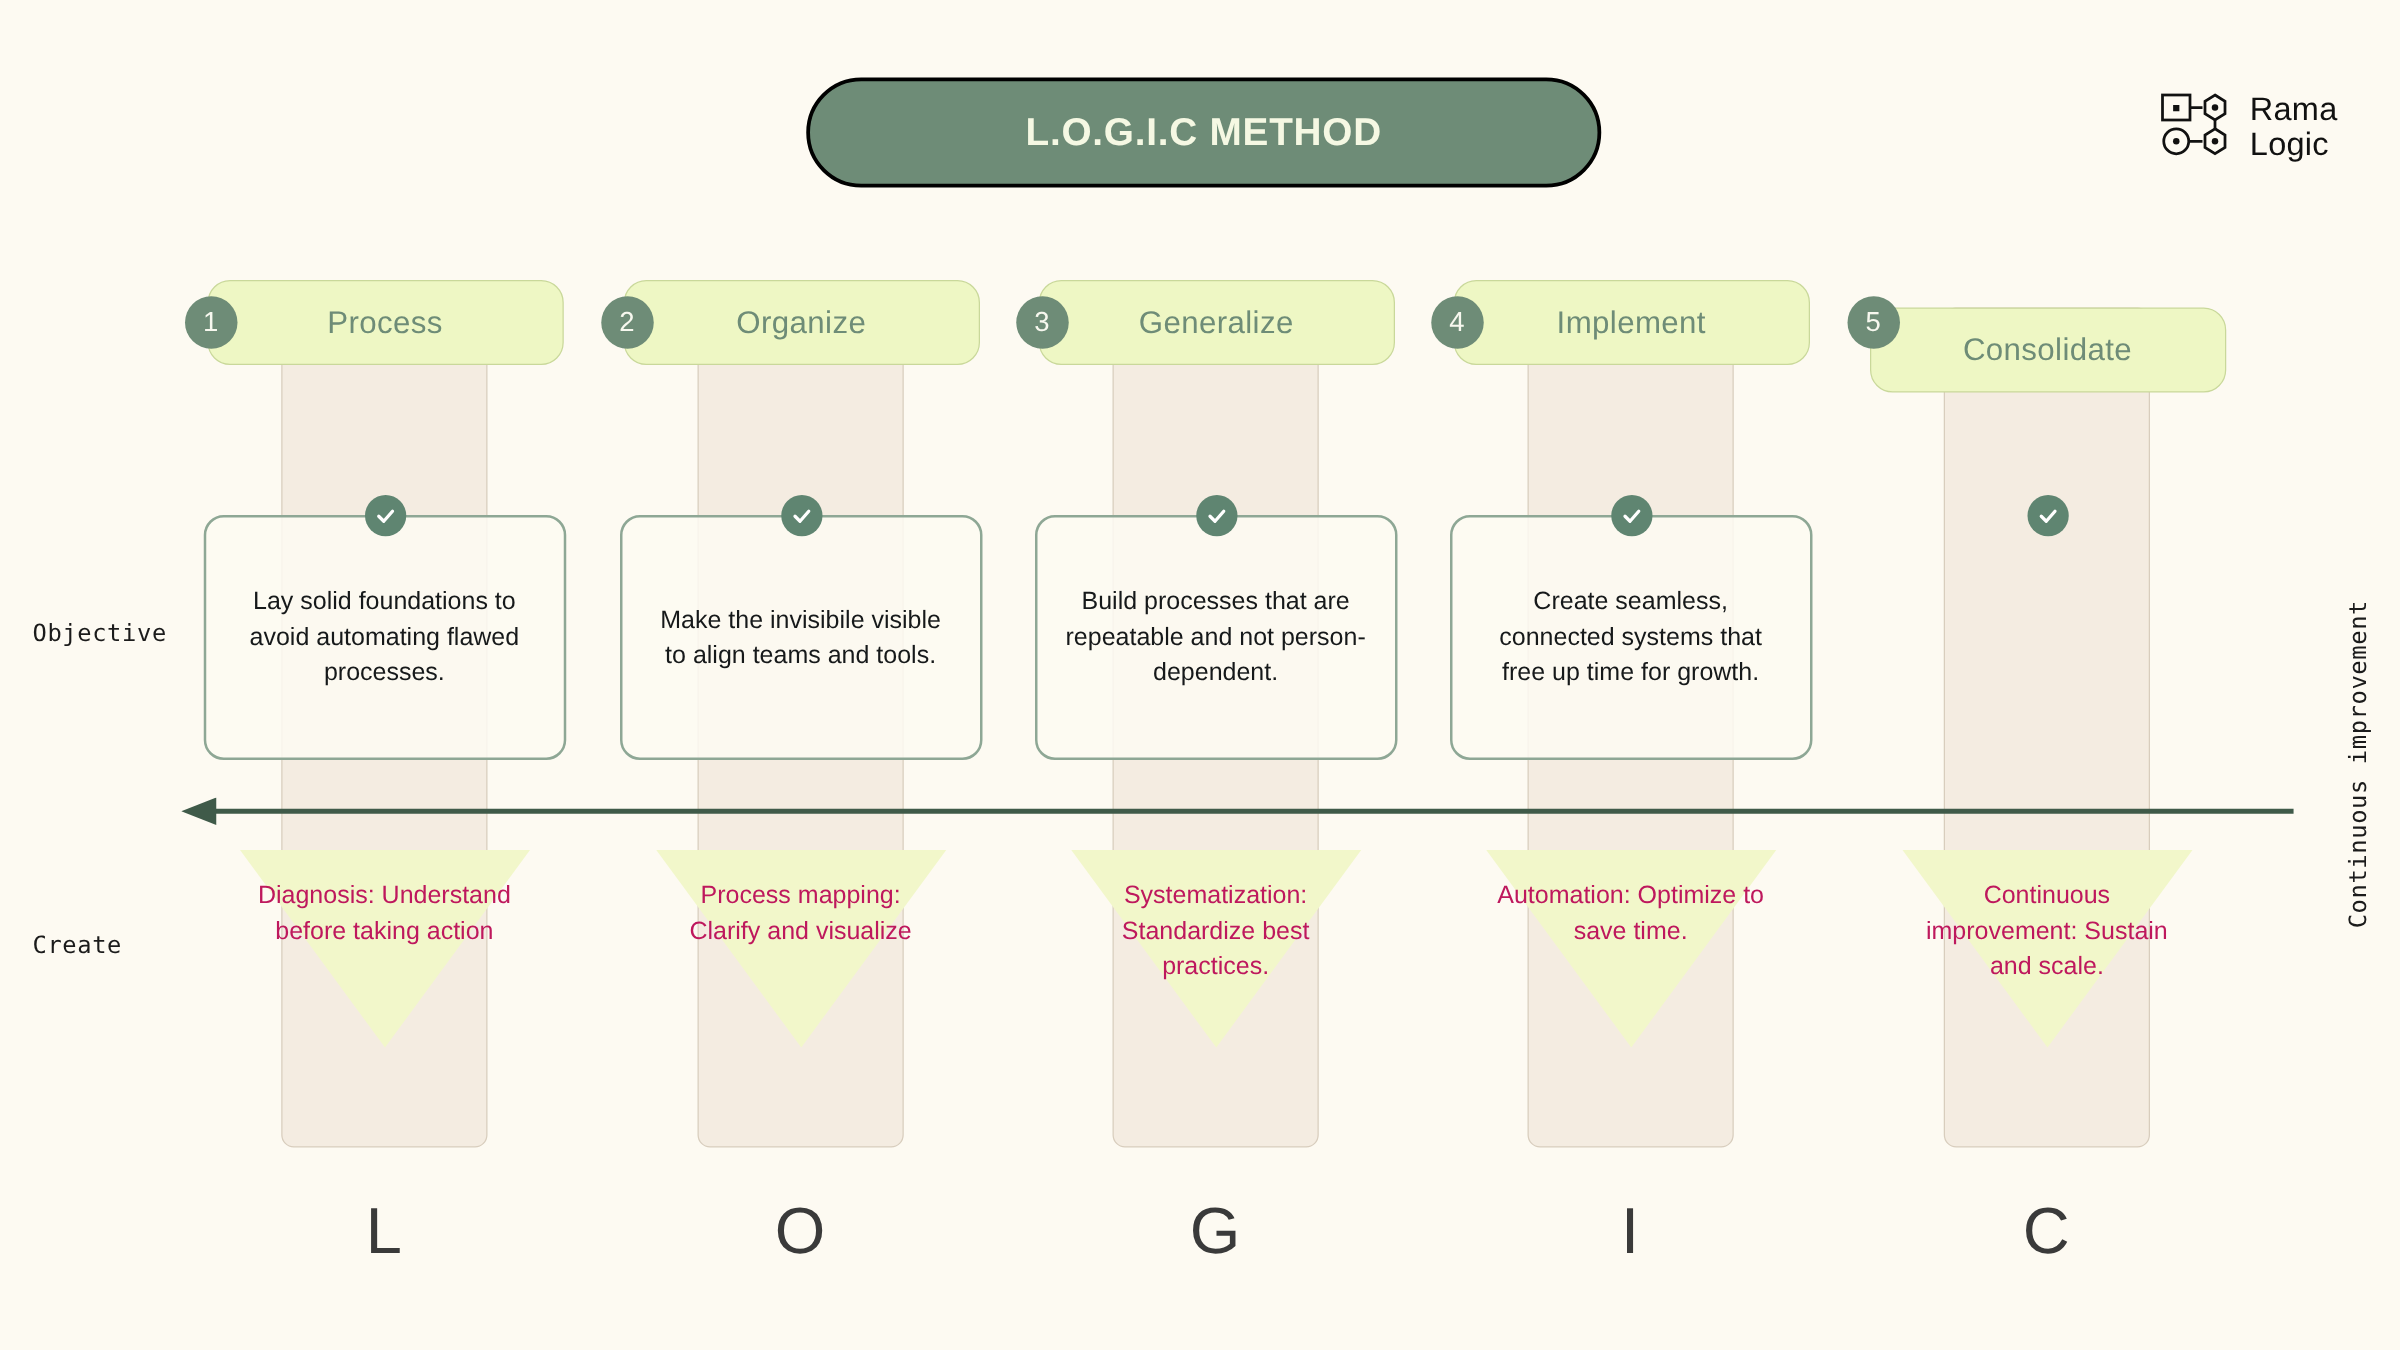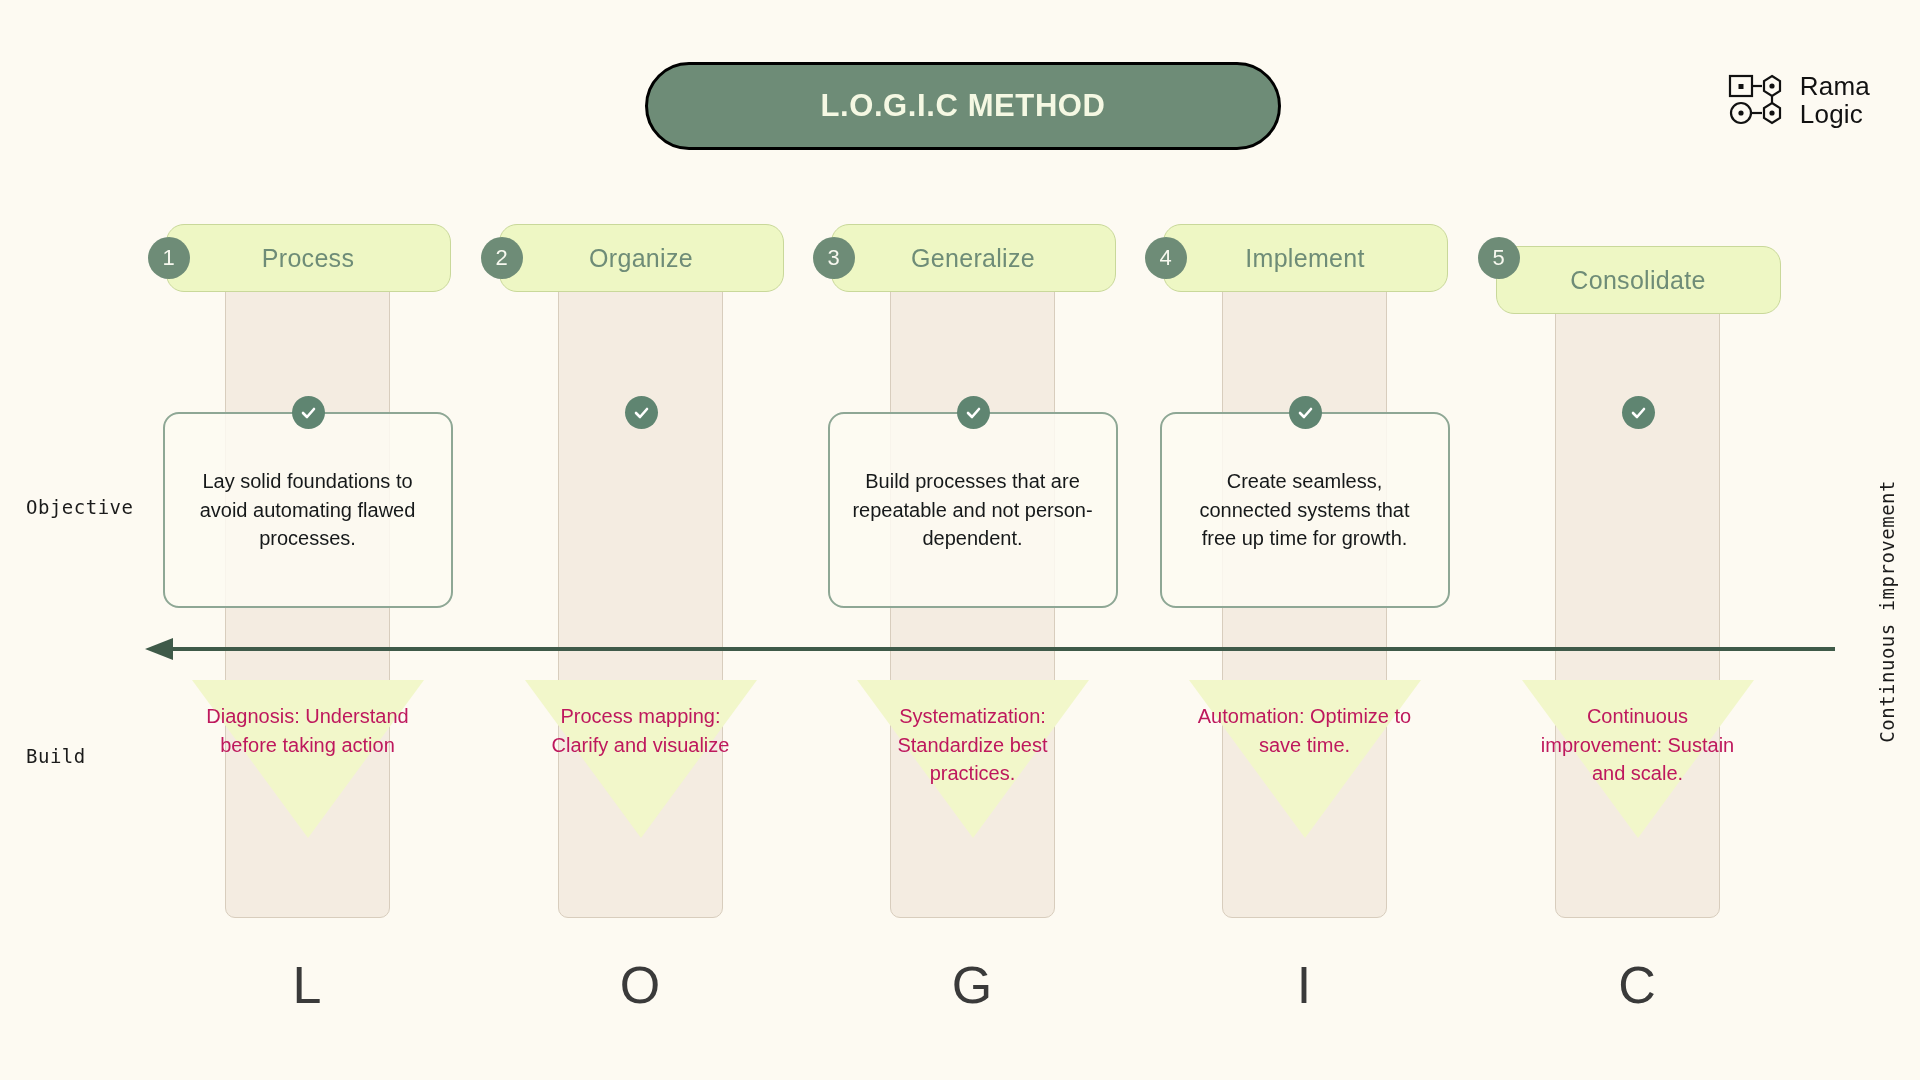--- a/index.html
+++ b/index.html
@@ -244,21 +244,21 @@
         <circle cx="46" cy="45" r="2.6" fill="#111"></circle>
       </svg>
     </span>
     <span class="logo-words">
       <span>Rama</span>
       <span>Logic</span>
     </span>
   </div>
 
   <div class="row-label" id="label-objective">Objective</div>
-  <div class="row-label" id="label-action">Build</div>
+  <div class="row-label" id="label-action">Create</div>
   <div id="label-continuous">Continuous improvement</div>
 
   <div id="columns">
       <div class="column" style="left: 225px;">
         <div class="col-bg"></div>
       </div>
       <div class="column" style="left: 558px;">
         <div class="col-bg"></div>
       </div>
       <div class="column" style="left: 890px;">
@@ -291,20 +291,23 @@
         <polyline points="4,10 8,14 15,6" fill="none" stroke="#ffffff" stroke-width="2.6" stroke-linecap="round" stroke-linejoin="round"></polyline>
       </svg>
     </div>
     <div class="tri" style="left: 191.5px; top: 680px; position: absolute;"></div>
     <div class="act-text" style="left: 197.5px; top: 702px; position: absolute;">Diagnosis: Understand before taking action</div>
     <div class="big-letter" style="left: 225px;">L</div>
     <div class="step-head" style="left: 498.5px; top: 224px; position: absolute;">
       <span class="step-name">Organize</span>
     </div>
     <div class="step-badge" style="left: 480.5px; top: 237px; position: absolute;">2</div>
+    <div class="obj-card" style="left: 495.5px; top: 412px; position: absolute;">
+      <div class="obj-text">Make the invisibile visible to align teams and tools.</div>
+    </div>
     <div class="check-badge" style="left: 624.5px; top: 396px; position: absolute;">
       <svg width="19" height="19" viewBox="0 0 19 19">
         <polyline points="4,10 8,14 15,6" fill="none" stroke="#ffffff" stroke-width="2.6" stroke-linecap="round" stroke-linejoin="round"></polyline>
       </svg>
     </div>
     <div class="tri" style="left: 524.5px; top: 680px; position: absolute;"></div>
     <div class="act-text" style="left: 530.5px; top: 702px; position: absolute;">Process mapping: Clarify and visualize</div>
     <div class="big-letter" style="left: 558px;">O</div>
     <div class="step-head" style="left: 830.5px; top: 224px; position: absolute;">
       <span class="step-name">Generalize</span>

